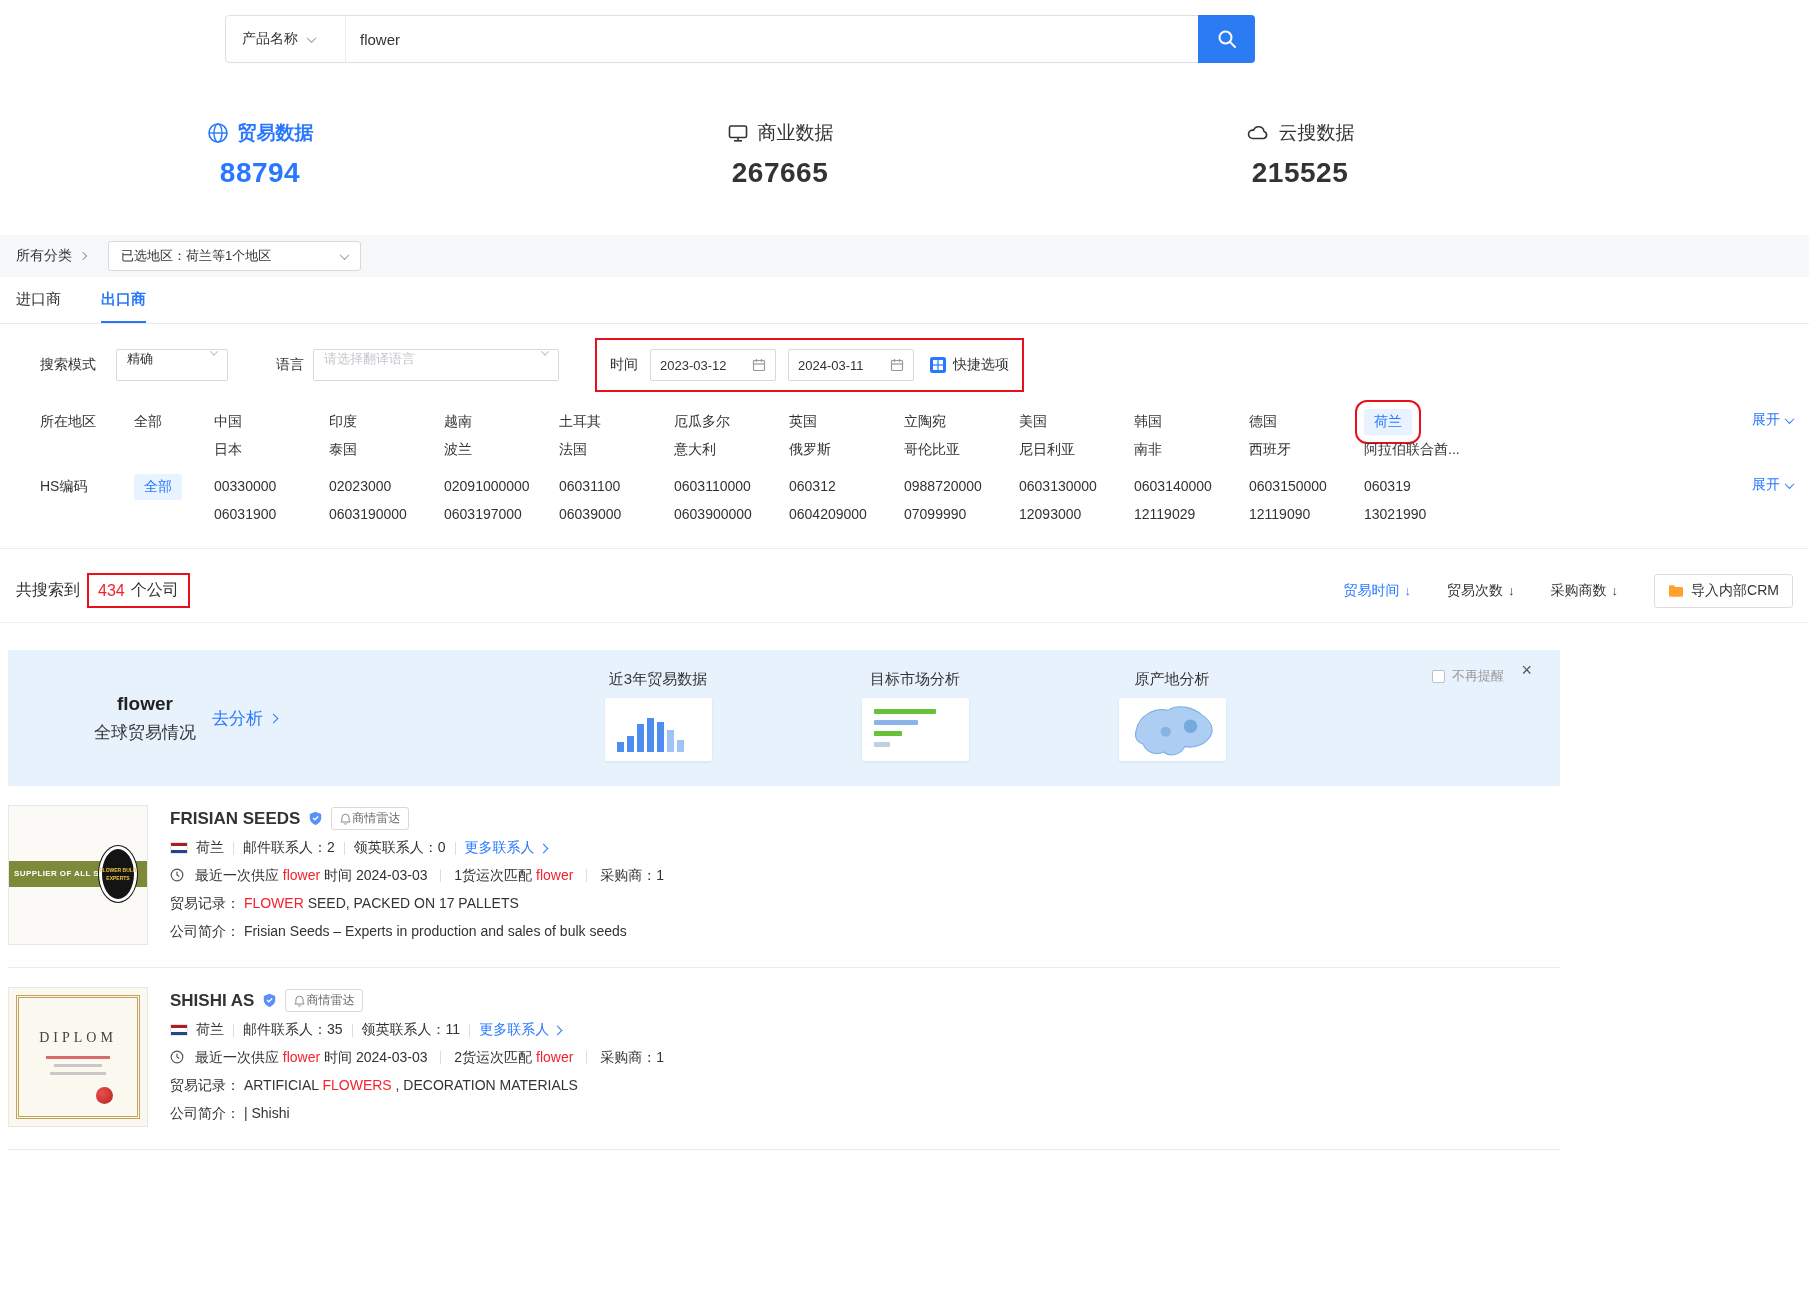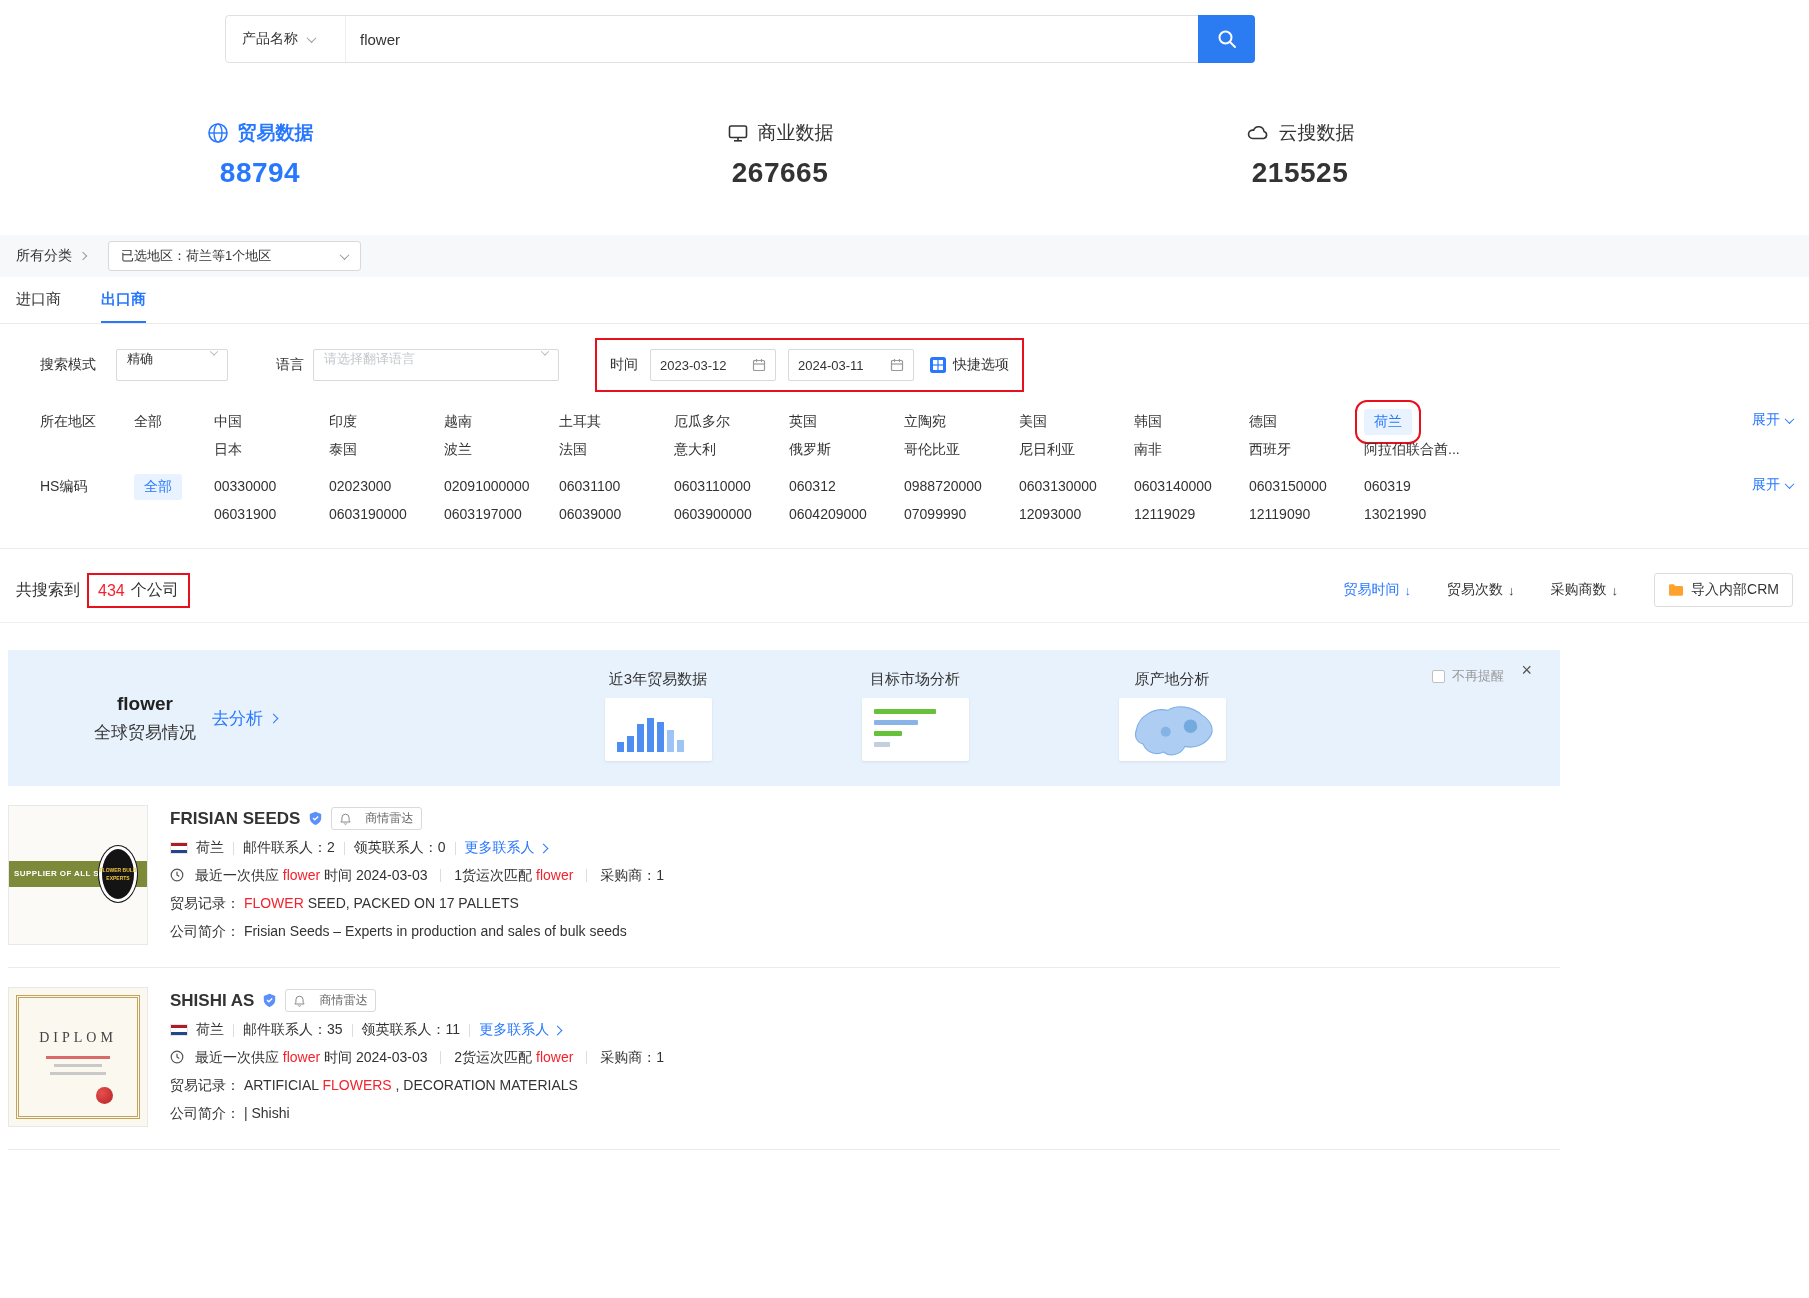--- a/index.html
+++ b/index.html
@@ -61,21 +61,21 @@
   .filter-label { width:94px; flex:none; line-height:27px; font-size:14px; color:#333; }
   .filter-grid { display:grid; grid-template-columns:80px repeat(11, 115px); line-height:27px; }
   .filter-grid.offset { grid-template-columns:repeat(11, 115px); padding-left:80px; margin-top:1px; }
   .chip { font-size:14px; color:#333; cursor:pointer; justify-self:start; white-space:nowrap; }
   .chip.selected { background:#e9f3ff; color:#2878ff; padding:0 10px; border-radius:3px; line-height:24px; margin-top:1px; }
   .chip.ann-box { outline:2px solid #e8101c; outline-offset:7px; }
   .expand-link { position:absolute; right:16px; top:3px; color:#2878ff; font-size:14px; display:flex; align-items:center; gap:6px; cursor:pointer; text-decoration:none; }
   .hr { height:1px; background:#ececec; margin-top:20px; }
 
   
-  .results-bar { margin-top:16px; padding:8px 16px 14px; display:flex; align-items:flex-start; border-bottom:1px solid #f0f0f0;gap:48px; }
+  .results-bar { margin-top:16px; padding:8px 16px 14px; display:flex; align-items:center; border-bottom:1px solid #f0f0f0;gap:48px; }
   .results-left { display:flex; align-items:center; font-size:16px; color:#333; }
   .count-ann { border:2px solid #e8101c; padding:5px 9px; margin-left:7px; display:inline-flex; gap:6px; align-items:center; }
   .sort-group { margin-left:auto; display:flex; align-items:center; gap:36px; }
   .sort-link { display:flex; align-items:center; gap:5px; font-size:14px; color:#333; cursor:pointer; text-decoration:none; }
   .sort-link.active { color:#2878ff; }
   .sort-arrow { font-size:13px; }
   .crm-btn { display:flex; align-items:center; gap:7px; height:34px; padding:0 13px; background:#fff; border:1px solid #ddd; border-radius:3px; font-size:14px; color:#333; cursor:pointer; font-family:inherit; }
 
   
   .promo-banner { position:relative; margin:27px 0 0 8px; width:1552px; height:136px; background:#e8f2fc; display:flex; align-items:center; }
@@ -95,21 +95,21 @@
   .banner-dismiss { position:absolute; top:17px; right:56px; display:flex; align-items:center; gap:7px; color:#999; font-size:13px; cursor:pointer; }
   .checkbox { display:inline-block; width:13px; height:13px; border:1px solid #c0c0c0; border-radius:2px; background:#fff; }
   .banner-close { position:absolute; top:11px; right:28px; font-size:18px; color:#555; cursor:pointer; line-height:1; }
 
   
   .company-card { margin-left:8px; width:1552px; padding:19px 0 22px; border-bottom:1px solid #ebebeb; display:flex; }
   .company-logo { flex:none; width:140px; height:140px; border:1px solid #e8e8e8; position:relative; overflow:hidden; cursor:pointer; background:#fff; }
   .company-body { margin-left:22px; padding-top:2px; }
   .company-title-row { display:flex; align-items:center; gap:9px; }
   .company-name { font-size:17px; font-weight:700; color:#333; cursor:pointer; }
-  .radar-badge { display:flex; align-items:center; gap:14px; border:1px solid #d9d9d9; border-radius:3px; padding:2px 8px; font-size:12px; color:#666; cursor:pointer; }
+  .radar-badge { display:flex; align-items:center; gap:1px; border:1px solid #d9d9d9; border-radius:3px; padding:2px 8px; font-size:12px; color:#666; cursor:pointer; }
   .info-row { margin-top:9px; font-size:14px; color:#333; display:flex; align-items:center; }
   .text-row { margin-top:10px; font-size:14px; color:#333; }
   .flag-nl { display:inline-block; width:18px; height:12px; border:1px solid #e5e5e5; background:linear-gradient(#AE1C28 33%, #fff 33% 66%, #21468B 66%); margin-right:8px; }
   .more-link { color:#2878ff; display:inline-flex; align-items:center; gap:5px; cursor:pointer; text-decoration:none; }
   .clock-ic { margin-right:7px; vertical-align:-2px; }
 
   
   .logo-seeds { background:#fbfaf6; }
   .seeds-band { position:absolute; left:0; right:0; top:55px; height:26px; background:#7d8a3a; color:#fff; font-size:8px; font-weight:700; letter-spacing:.4px; line-height:26px; padding-left:5px; }
   .seeds-oval { position:absolute; right:10px; top:40px; width:38px; height:56px; background:#141414; border:3px solid #fff; border-radius:50%; box-shadow:0 0 0 1px #141414; display:flex; flex-direction:column; align-items:center; justify-content:center; gap:2px; }

